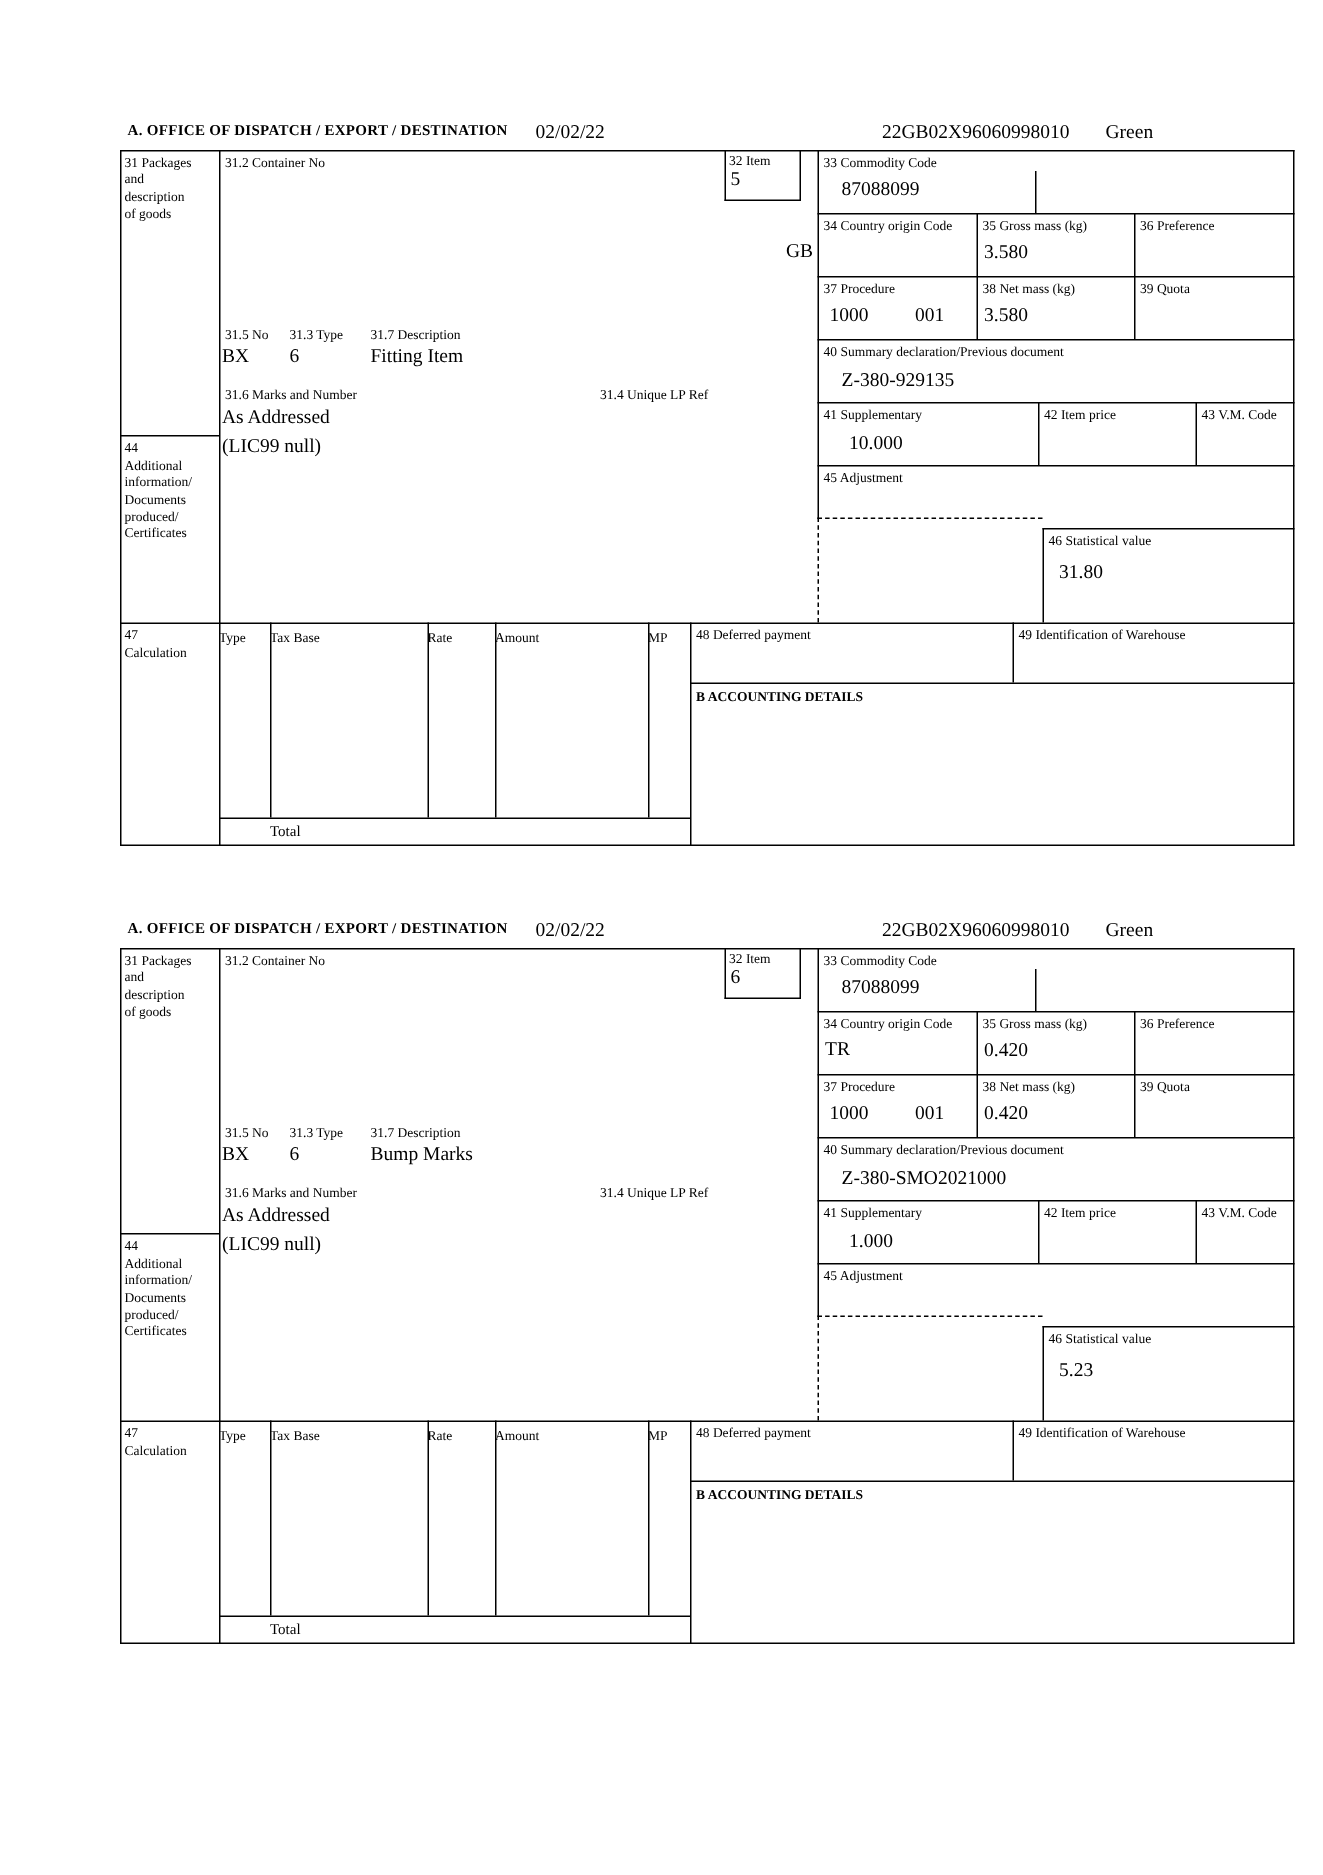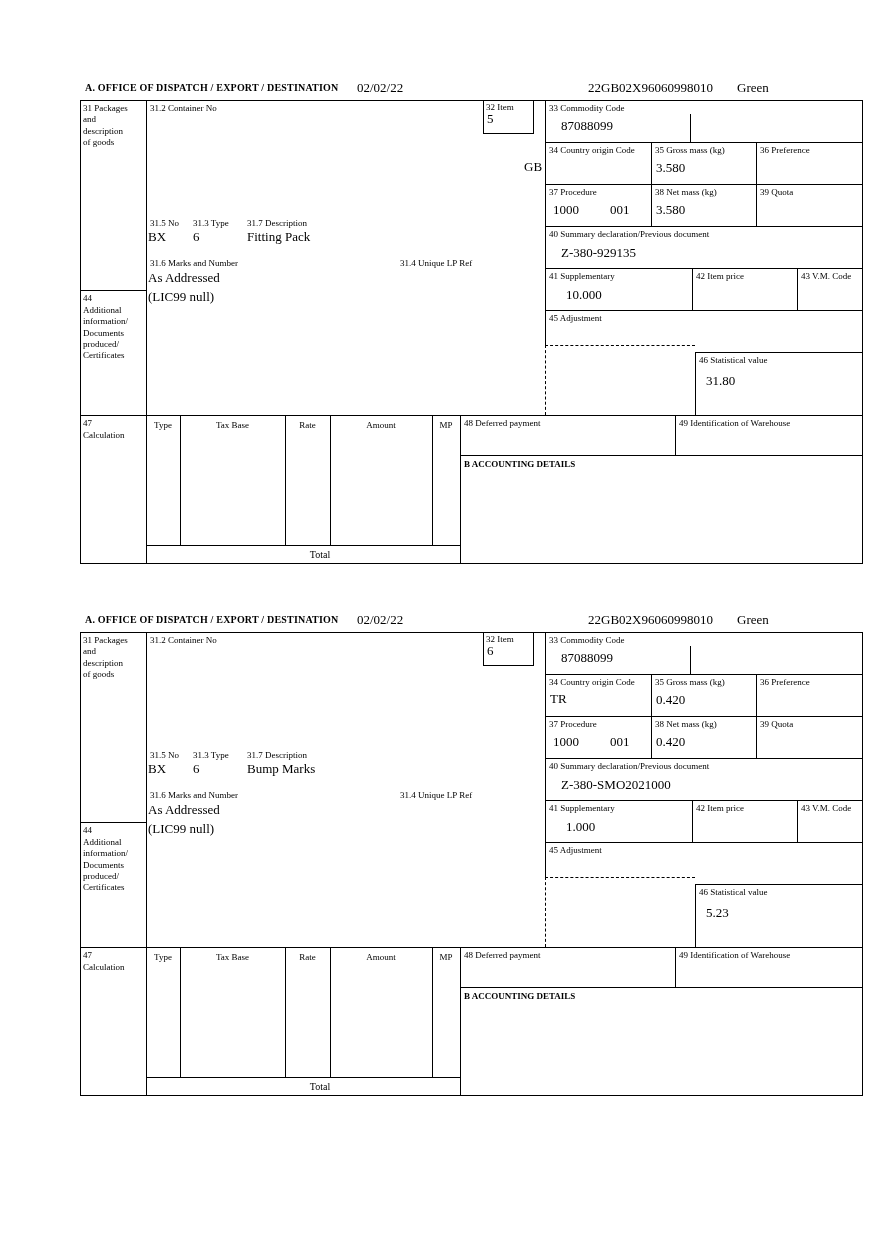--- a/index.html
+++ b/index.html
@@ -14,21 +14,21 @@
   .vl{width:1px}
   .hd{position:absolute;height:0;border-top:1px dashed #000;display:block}
   .vd{position:absolute;width:0;border-left:1px dashed #000;display:block}
   .lbl{position:absolute;font-size:9px;line-height:1.2;white-space:nowrap}
   .lblw{position:absolute;font-size:9px;line-height:1.25}
   .pre{white-space:pre-line}
   .val{position:absolute;font-size:13px;line-height:1.1;white-space:nowrap}
   .hdr-title{position:absolute;font-size:10px;font-weight:bold;letter-spacing:.2px;white-space:nowrap}
   .hdr-val{position:absolute;font-size:13px;white-space:nowrap}
   .bold{font-weight:bold}
-  .ctr{text-align:center}
+  .ctr{text-align:left}
 </style>
 </head>
 <body>
 
 <div class="section" style="top:80px">
 
   <div class="hdr-title" style="left:85px;top:2px">A.  OFFICE OF DISPATCH / EXPORT / DESTINATION</div>
   <div class="hdr-val" style="left:357px;top:0">02/02/22</div>
   <div class="hdr-val" style="left:588px;top:0">22GB02X96060998010</div>
   <div class="hdr-val" style="left:737px;top:0">Green</div>
@@ -86,21 +86,21 @@
 Certificates</div>
     <div class="lbl" style="left:3px;top:318px">47</div>
     <div class="lbl" style="left:3px;top:330px">Calculation</div>
 
     <div class="lbl" style="left:70px;top:3px">31.2 Container No</div>
     <div class="lbl" style="left:70px;top:118px">31.5 No</div>
     <div class="lbl" style="left:113px;top:118px">31.3 Type</div>
     <div class="lbl" style="left:167px;top:118px">31.7 Description</div>
     <div class="val" style="left:68px;top:130px">BX</div>
     <div class="val" style="left:113px;top:130px">6</div>
-    <div class="val" style="left:167px;top:130px">Fitting Pack</div>
+    <div class="val" style="left:167px;top:130px">Fitting Item</div>
     <div class="lbl" style="left:70px;top:158px">31.6 Marks and Number</div>
     <div class="lbl" style="left:320px;top:158px">31.4 Unique LP Ref</div>
     <div class="val" style="left:68px;top:171px">As Addressed</div>
     <div class="val" style="left:68px;top:190px">(LIC99 null)</div>
 
     <div class="lbl" style="left:406px;top:2px">32 Item</div>
     <div class="val" style="left:407px;top:12px">5</div>
 
     <div class="lbl" style="left:469px;top:3px">33 Commodity Code</div>
     <div class="val" style="left:481px;top:19px">87088099</div>

